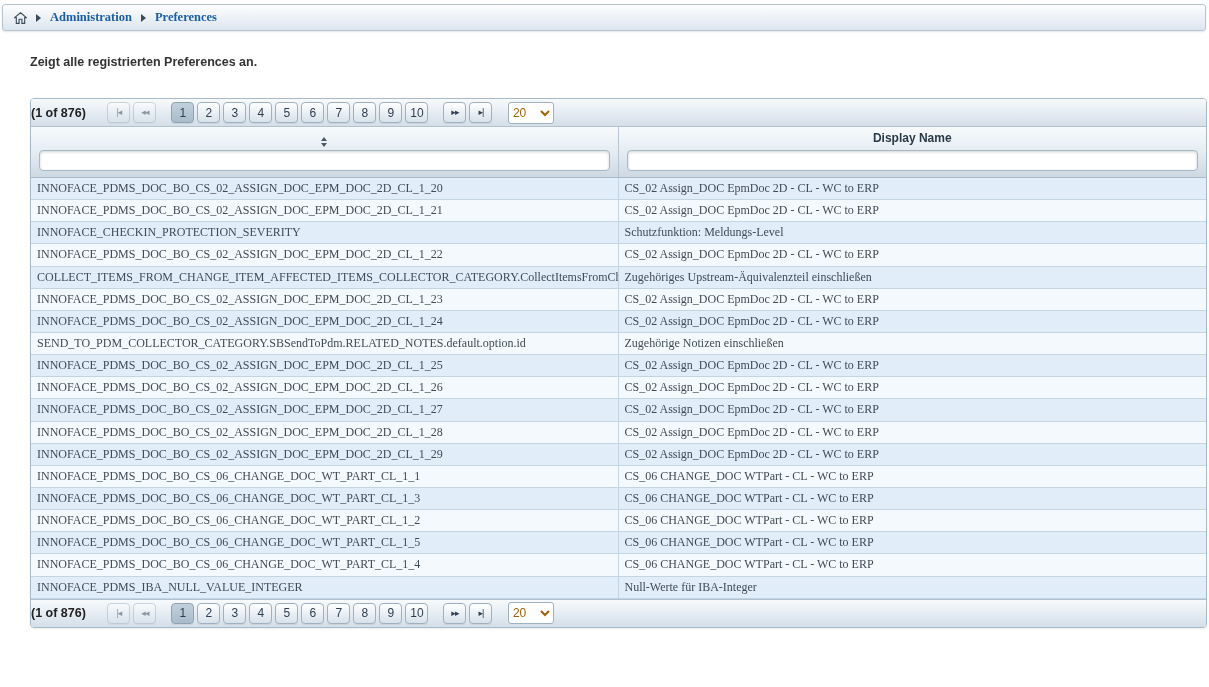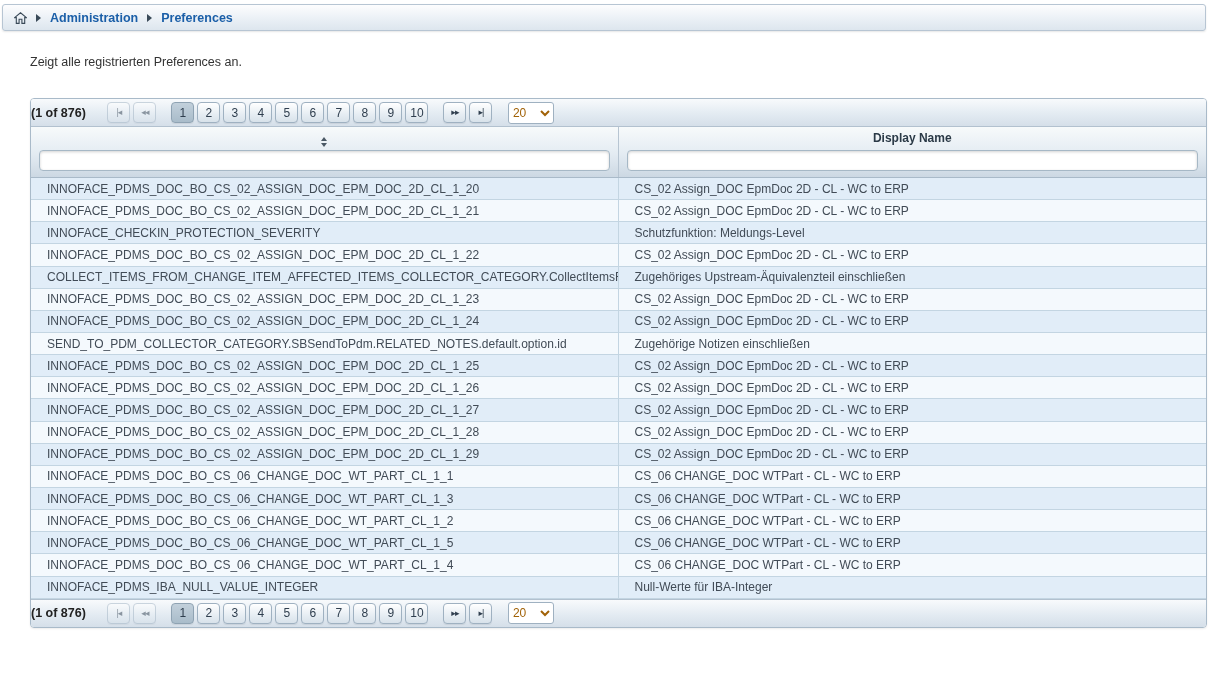--- a/index.html
+++ b/index.html
@@ -10,37 +10,37 @@
     font-family:"Liberation Sans", sans-serif;
     overflow:hidden;
   }
 
   
   .breadcrumb {
     position:absolute; left:2px; top:4px; width:1204px; height:27px;
     border:1px solid #b7c5d3; border-radius:3px;
     background:linear-gradient(#fdfdfe, #e9eff5 60%, #dde6ee);
     box-shadow:0 1px 2px rgba(0,0,0,.10);
-    display:flex; align-items:center; padding:0 11px; gap:9px;
+    display:flex; align-items:center; padding:0 11px; gap:9px;font-family:Liberation Serif, serif;
   }
   .crumb-link {
     color:#1b5fa8; font-weight:bold; font-size:12.5px; cursor:pointer;
   }
   .sep-triangle {
     width:0; height:0;
     border-left:5px solid #3a4a58;
     border-top:4px solid transparent;
     border-bottom:4px solid transparent;
   }
   .home-btn { display:flex; align-items:center; cursor:pointer; }
 
   
   .page-desc {
     position:absolute; left:30px; top:55px;
-    font-size:12.5px; color:#333333;
+    font-size:12.5px; color:#333333;font-weight:bold;
   }
 
   
   .table-wrap {
     position:absolute; left:30px; top:98px; width:1177px;
     border:1px solid #a9bac9; border-radius:4px;
     overflow:hidden;
     box-shadow:0 1px 2px rgba(0,0,0,.08);
   }
 
@@ -123,23 +123,23 @@
   .tr {
     display:flex; height:22.15px;
     border-bottom:1px solid #c3d5e2;
     font-size:12px; color:#414b56;
     cursor:pointer;
   }
   .tr:nth-child(odd) { background:#e1edf8; }
   .tr:nth-child(even) { background:#f4f9fd; }
   .td {
     flex:1 1 50%; min-width:0;
-    padding:0 16px; display:flex; align-items:center;
+    padding:0 6px; display:flex; align-items:center;
     border-right:1px solid #c3d5e2;
-    white-space:nowrap; overflow:hidden;
+    white-space:nowrap; overflow:hidden;font-family:Liberation Serif, serif;
   }
   .td:last-child { border-right:none; }
 </style>
 </head>
 <body>
 
 <div class="breadcrumb">
   <span class="home-btn">
     <svg width="13" height="12" viewBox="0 0 13 12">
       <path d="M6.5 0.8 L12.4 5.6 L10.7 5.6 L10.7 11.4 L7.9 11.4 L7.9 7.3 L5.1 7.3 L5.1 11.4 L2.3 11.4 L2.3 5.6 L0.6 5.6 Z" fill="none" stroke="#3a4a58" stroke-width="1.1"></path>

